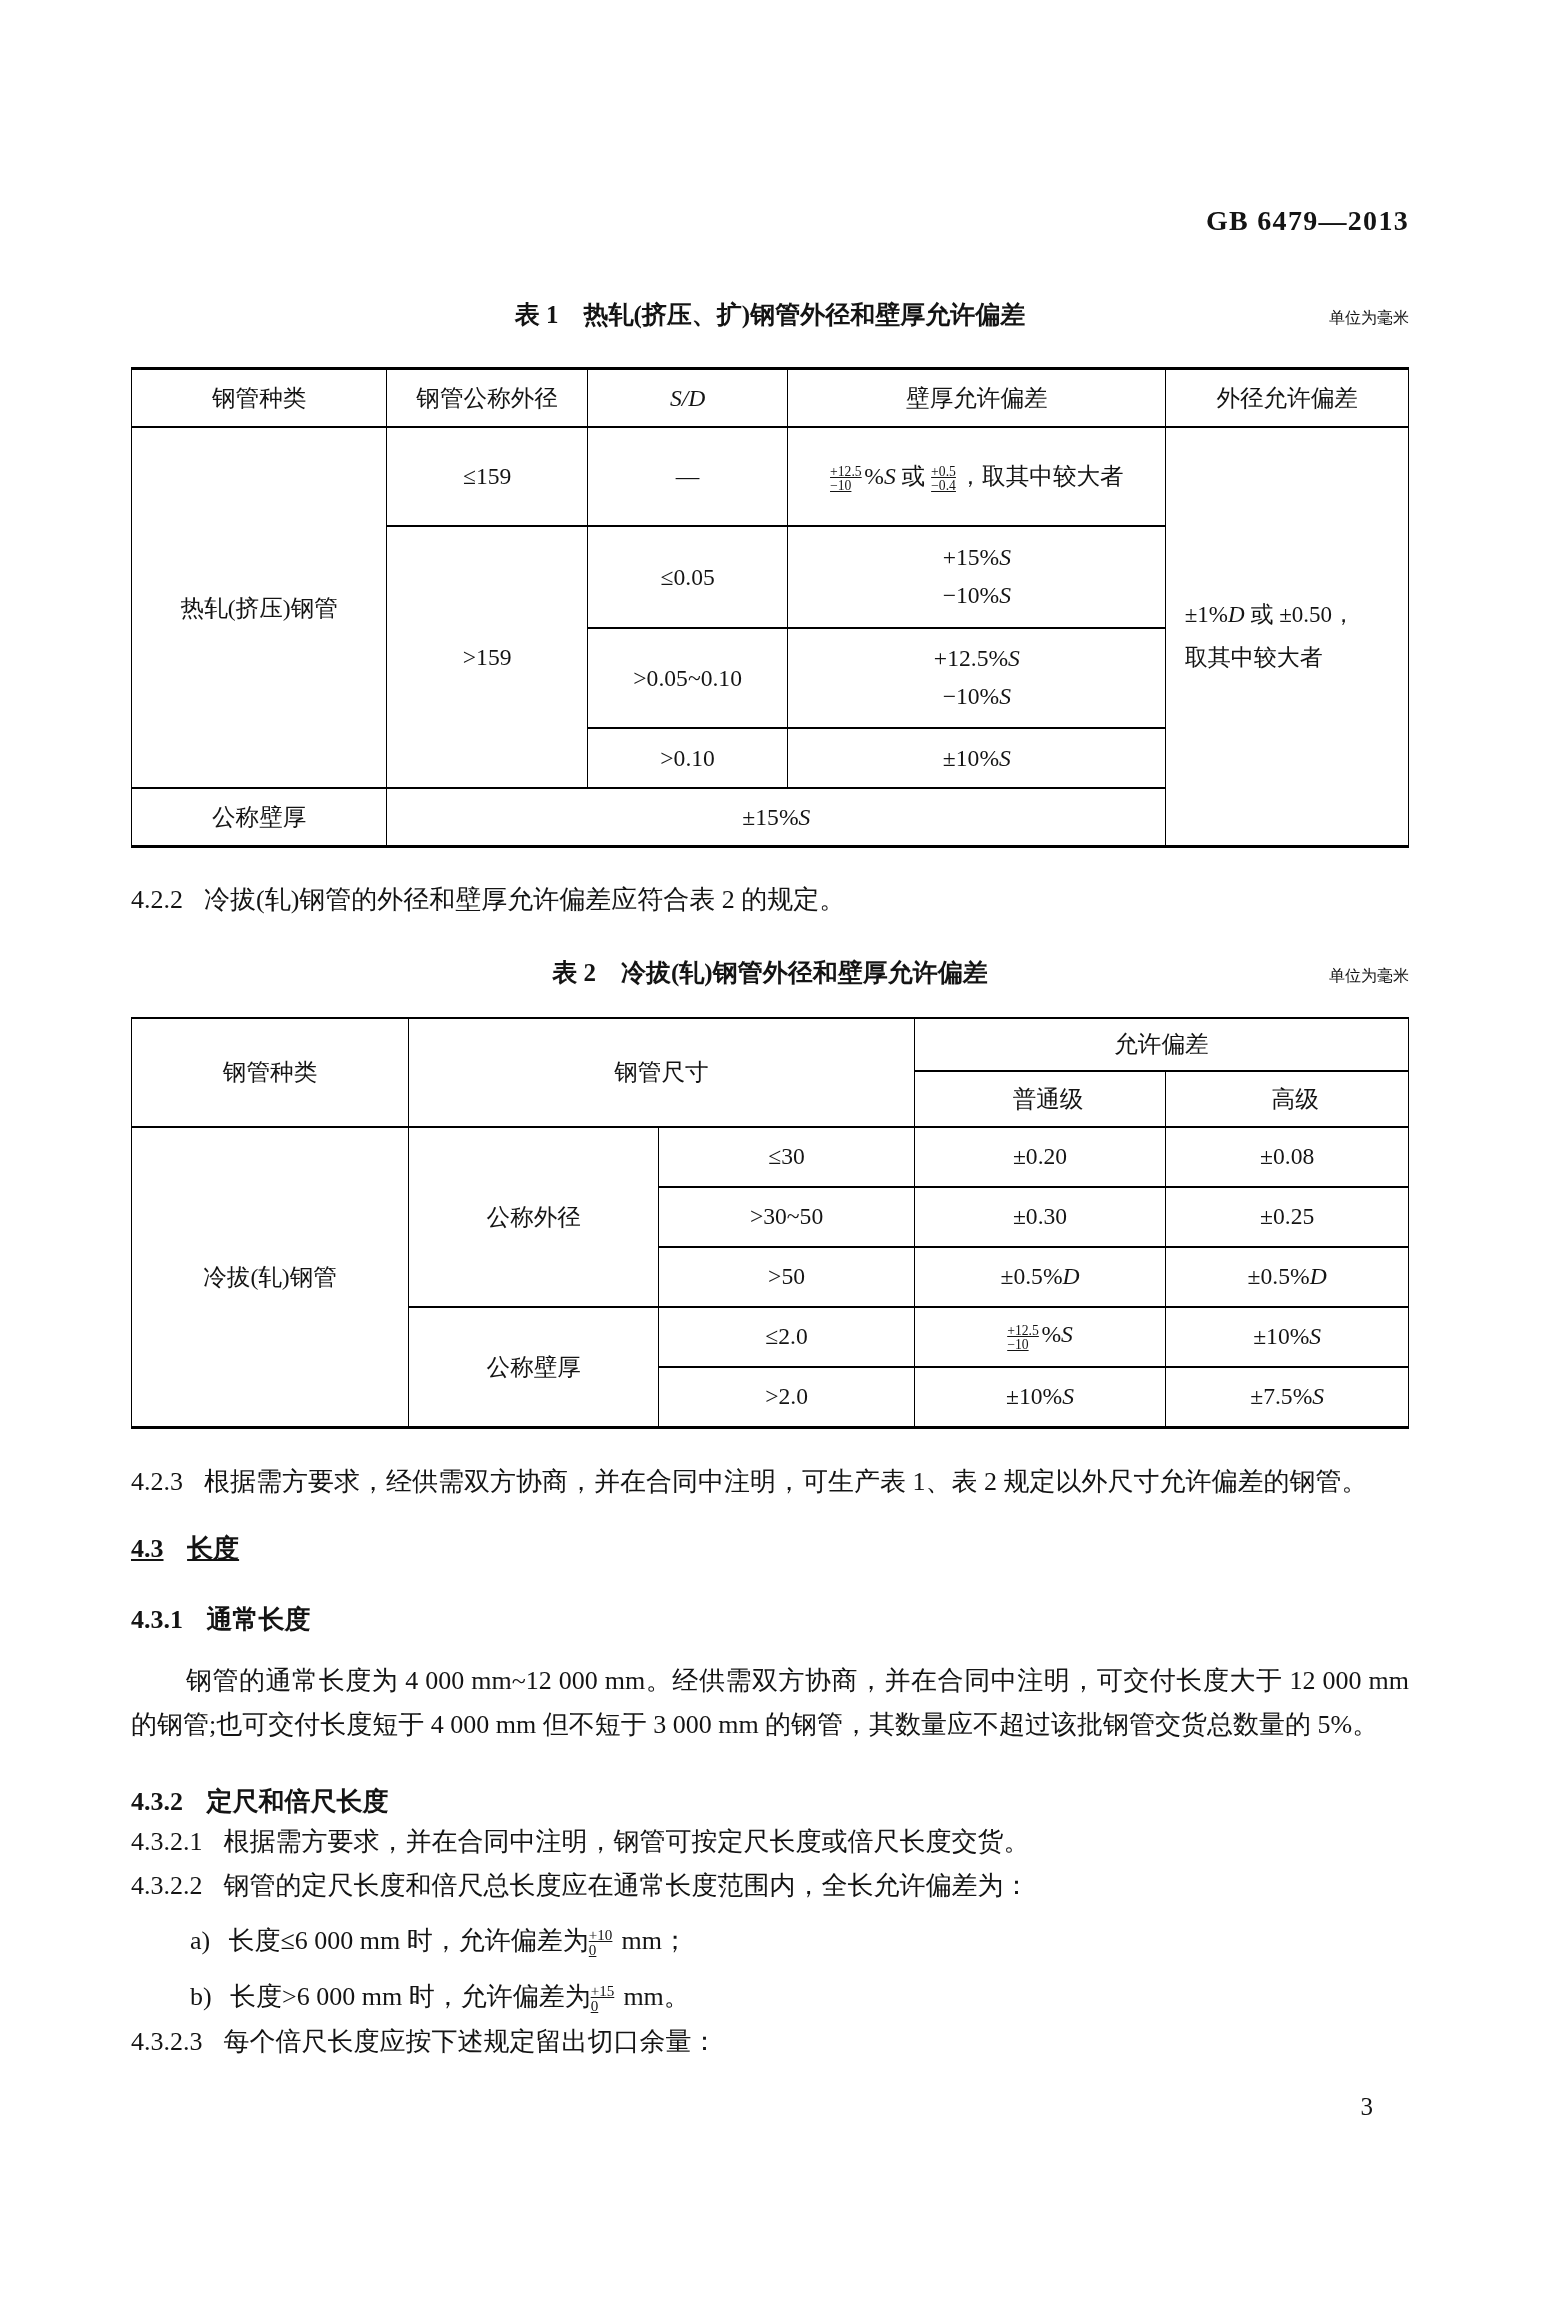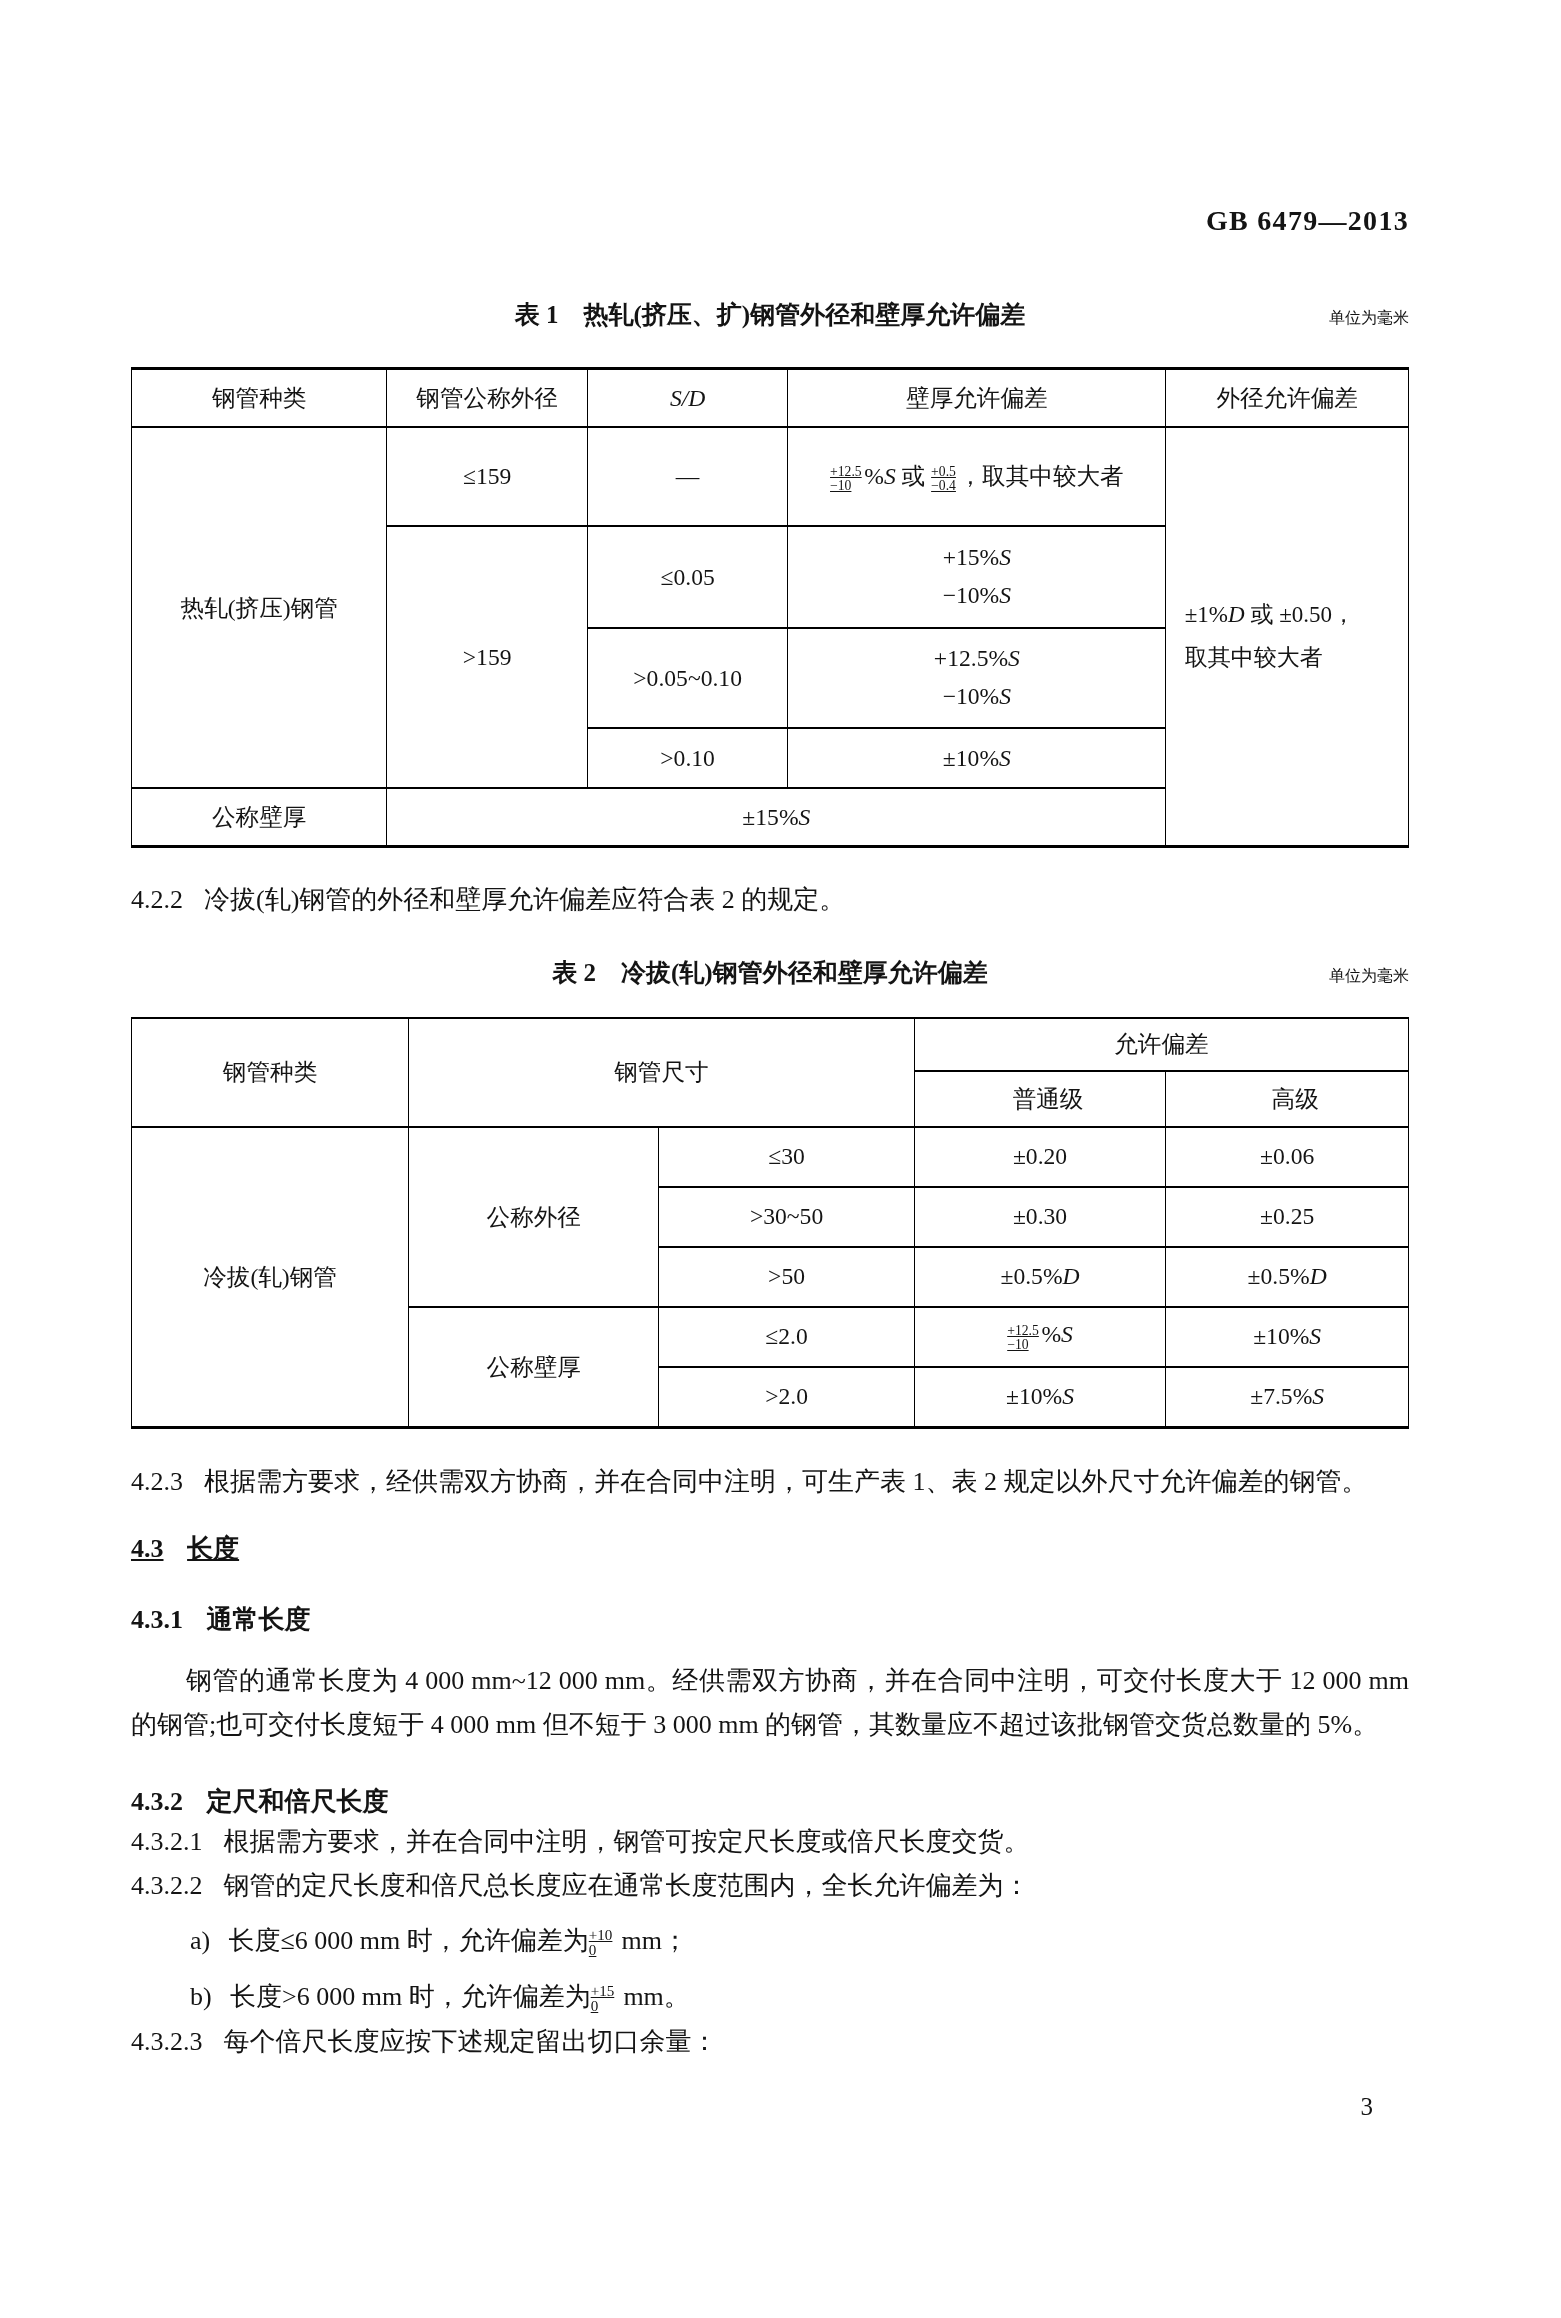--- a/index.html
+++ b/index.html
@@ -150,21 +150,21 @@
       </tr>
       <tr class="h2">
         <td>普通级</td>
         <td>高级</td>
       </tr>
       <tr class="d">
         <td rowspan="5">冷拔(轧)钢管</td>
         <td rowspan="3">公称外径</td>
         <td>≤30</td>
         <td>±0.20</td>
-        <td>±0.06</td>
+        <td>±0.08</td>
       </tr>
       <tr class="d">
         <td>&gt;30~50</td>
         <td>±0.30</td>
         <td>±0.25</td>
       </tr>
       <tr class="d">
         <td>&gt;50</td>
         <td><span>±0.5%</span><span class="var">D</span></td>
         <td><span>±0.5%</span><span class="var">D</span></td>

